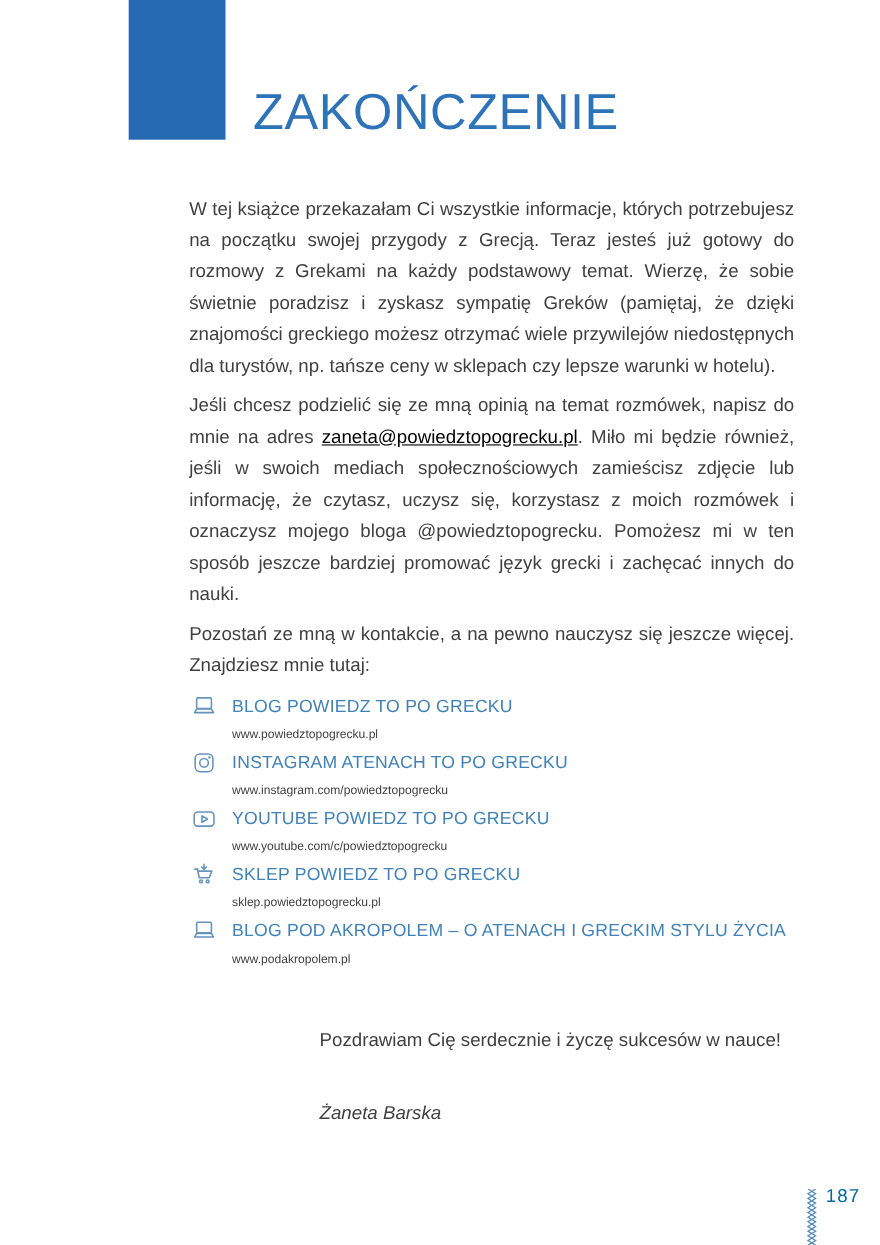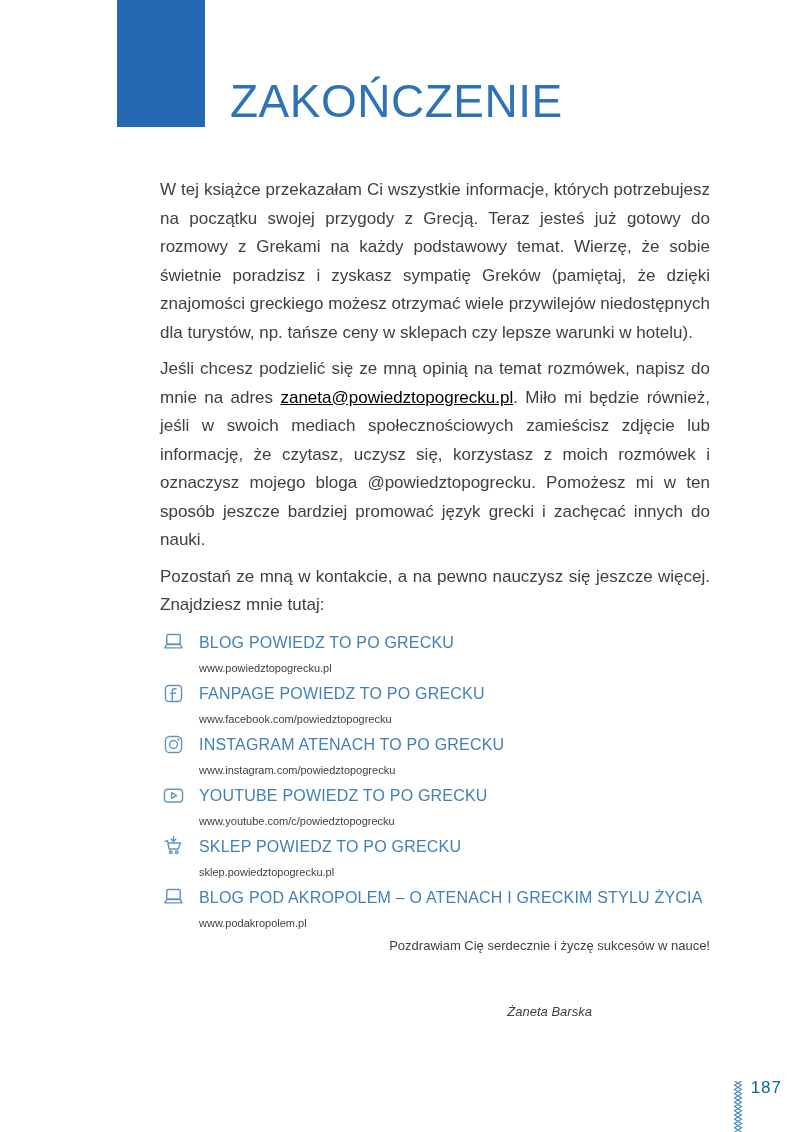--- a/index.html
+++ b/index.html
@@ -20,21 +20,21 @@
     background:#2569b3;
   }
   .chapter-title {
     position:absolute; left:230px; top:78px;
     font-size:46px; line-height:1;
     font-weight:400; letter-spacing:0.5px;
     color:#2e73b8;
     white-space:nowrap;
   }
   .content {
-    position:absolute; left:160px; top:176px; width:550px;
+    position:absolute; left:172px; top:176px; width:550px;
     font-size:17px; line-height:28.5px;
   }
   .content p { text-align:justify; margin:0 0 8px 0; }
   .content p.no-justify-last { margin-bottom:10px; }
   a.email-link {
     color:#000000; text-decoration:underline; cursor:pointer;
   }
   .links-list { margin-top:4px; }
   .link-item { margin:0; }
   .link-head {
@@ -51,21 +51,21 @@
   .link-label {
     color:#4181b6; font-size:16px; letter-spacing:0.2px;
     white-space:nowrap; cursor:pointer;
   }
   .link-url {
     margin-left:39px; height:26px; line-height:26px;
     font-size:11px; color:#3f3f3f; cursor:pointer;
   }
   .closing {
     position:absolute; right:90px; top:932px;
-    text-align:center; font-size:13px; line-height:28px; color:#3f3f3f;
+    text-align:left; font-size:17px; line-height:28px; color:#3f3f3f;
   }
   .closing .signature { font-style:italic;margin-top:38px; }
   .page-number {
     position:absolute; right:18px; top:1078px;
     font-size:17px; color:#0369a1; letter-spacing:1px;
   }
   .zigzag {
     position:absolute; left:733px; top:1081px;
     width:10px; height:51px; color:#4d88b8;
   }
@@ -124,31 +124,20 @@
           <span class="link-icon">
               <svg viewBox="0 0 24 24">
                 <use href="#i-laptop"></use>
               </svg>
             </span>
           <span class="link-label">BLOG POWIEDZ TO PO GRECKU</span>
         </div>
         <div class="link-url">www.powiedztopogrecku.pl</div>
       </div>
 
-      <div class="link-item">
-        <div class="link-head">
-          <span class="link-icon">
-              <svg viewBox="0 0 24 24">
-                <use href="#i-facebook"></use>
-              </svg>
-            </span>
-          <span class="link-label">FANPAGE POWIEDZ TO PO GRECKU</span>
-        </div>
-        <div class="link-url">www.facebook.com/powiedztopogrecku</div>
-      </div>
 
       <div class="link-item">
         <div class="link-head">
           <span class="link-icon">
               <svg viewBox="0 0 24 24">
                 <use href="#i-instagram"></use>
               </svg>
             </span>
           <span class="link-label">INSTAGRAM ATENACH TO PO GRECKU</span>
         </div>

